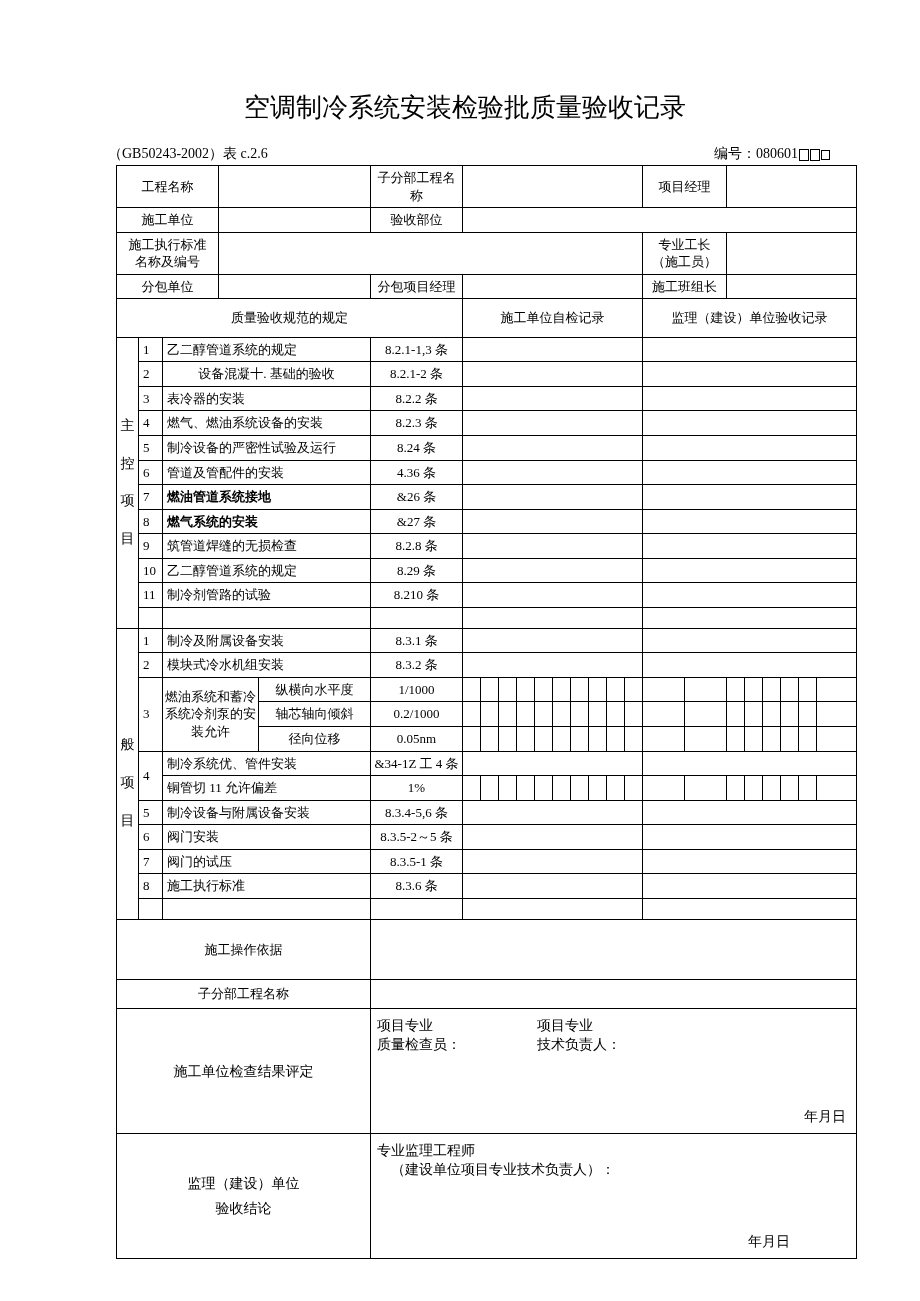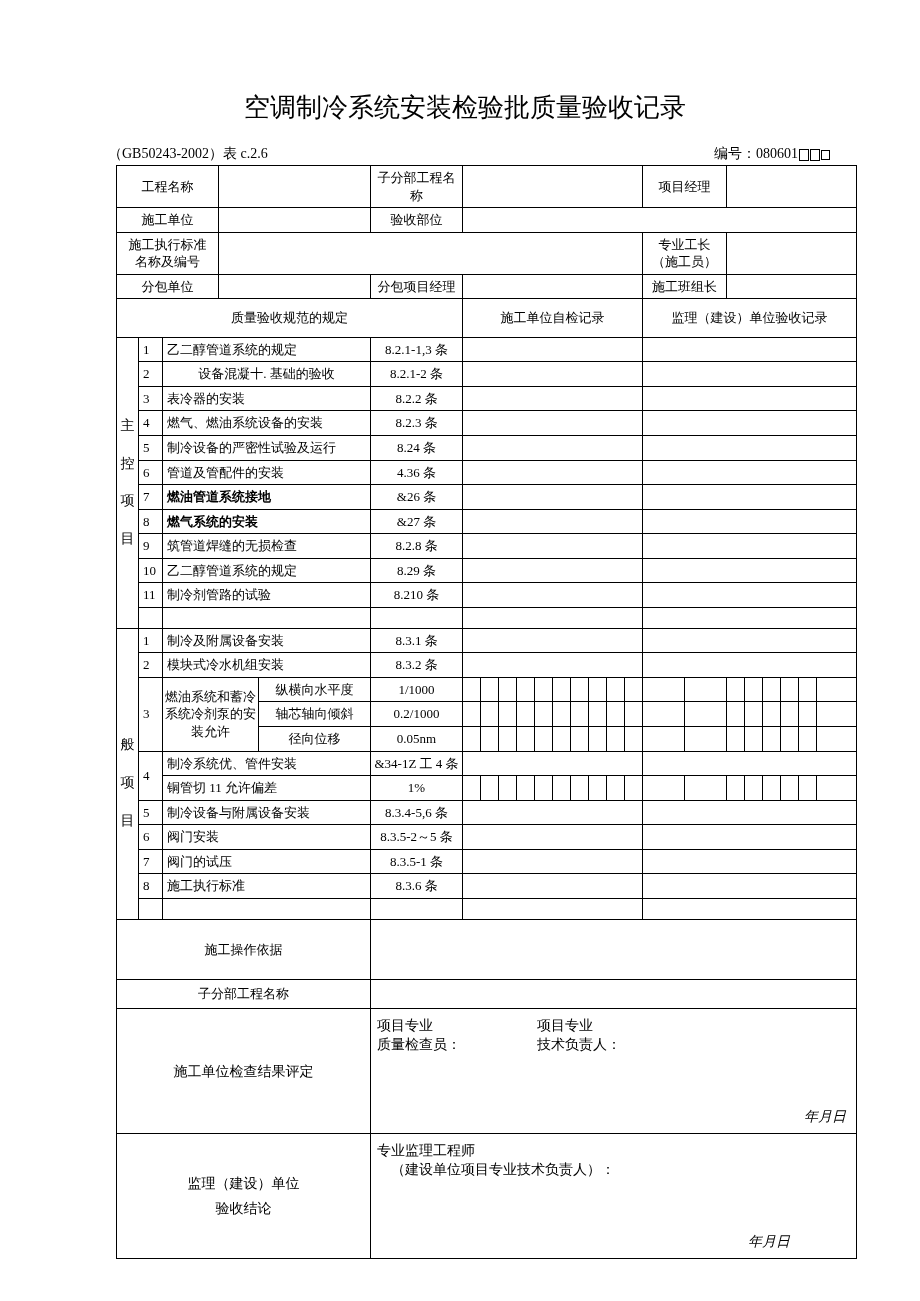--- a/index.html
+++ b/index.html
@@ -55,21 +55,20 @@
     height: 100%;
   }
   .sig-labels {
     display: flex;
     gap: 76px;
   }
   .sig-date {
     align-self: flex-end;
     margin-top: auto;
     padding-right: 4px;
-    font-style: italic;
   }
   .num-box {
     display: inline-block;
     width: 8px; height: 10px;
     border: 1px solid #000;
     margin-left: 1px;
     vertical-align: middle;
   }
   .num-box.sm { height: 8px; width: 7px; }
 </style>

